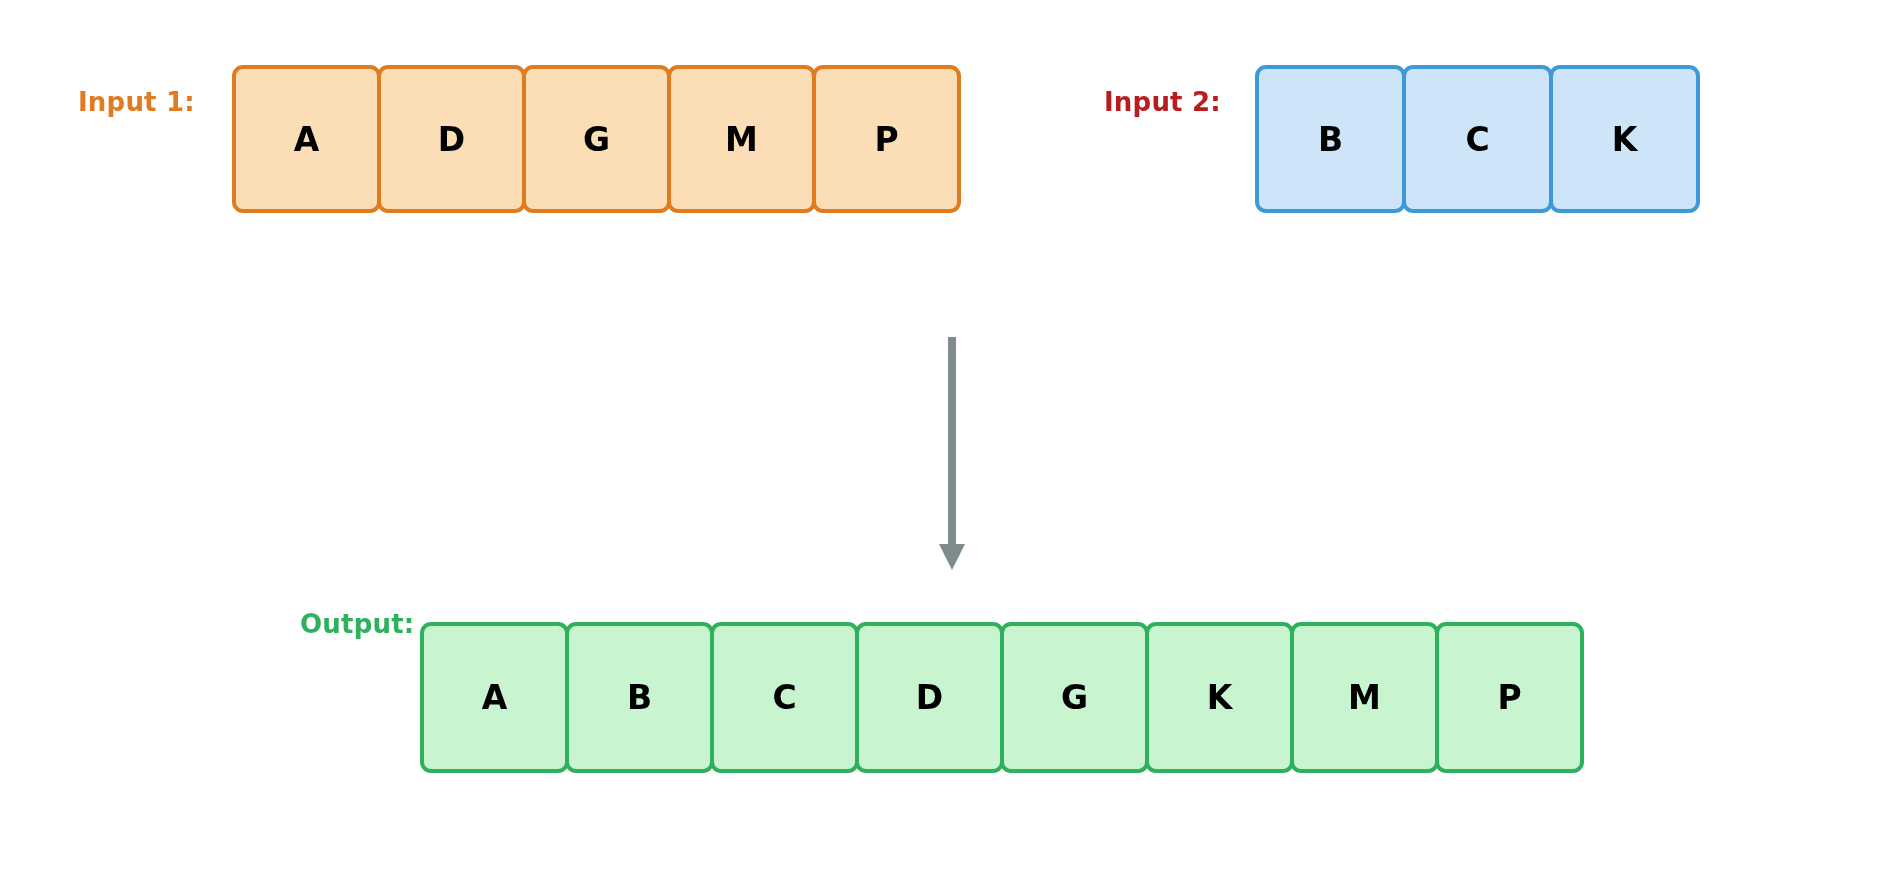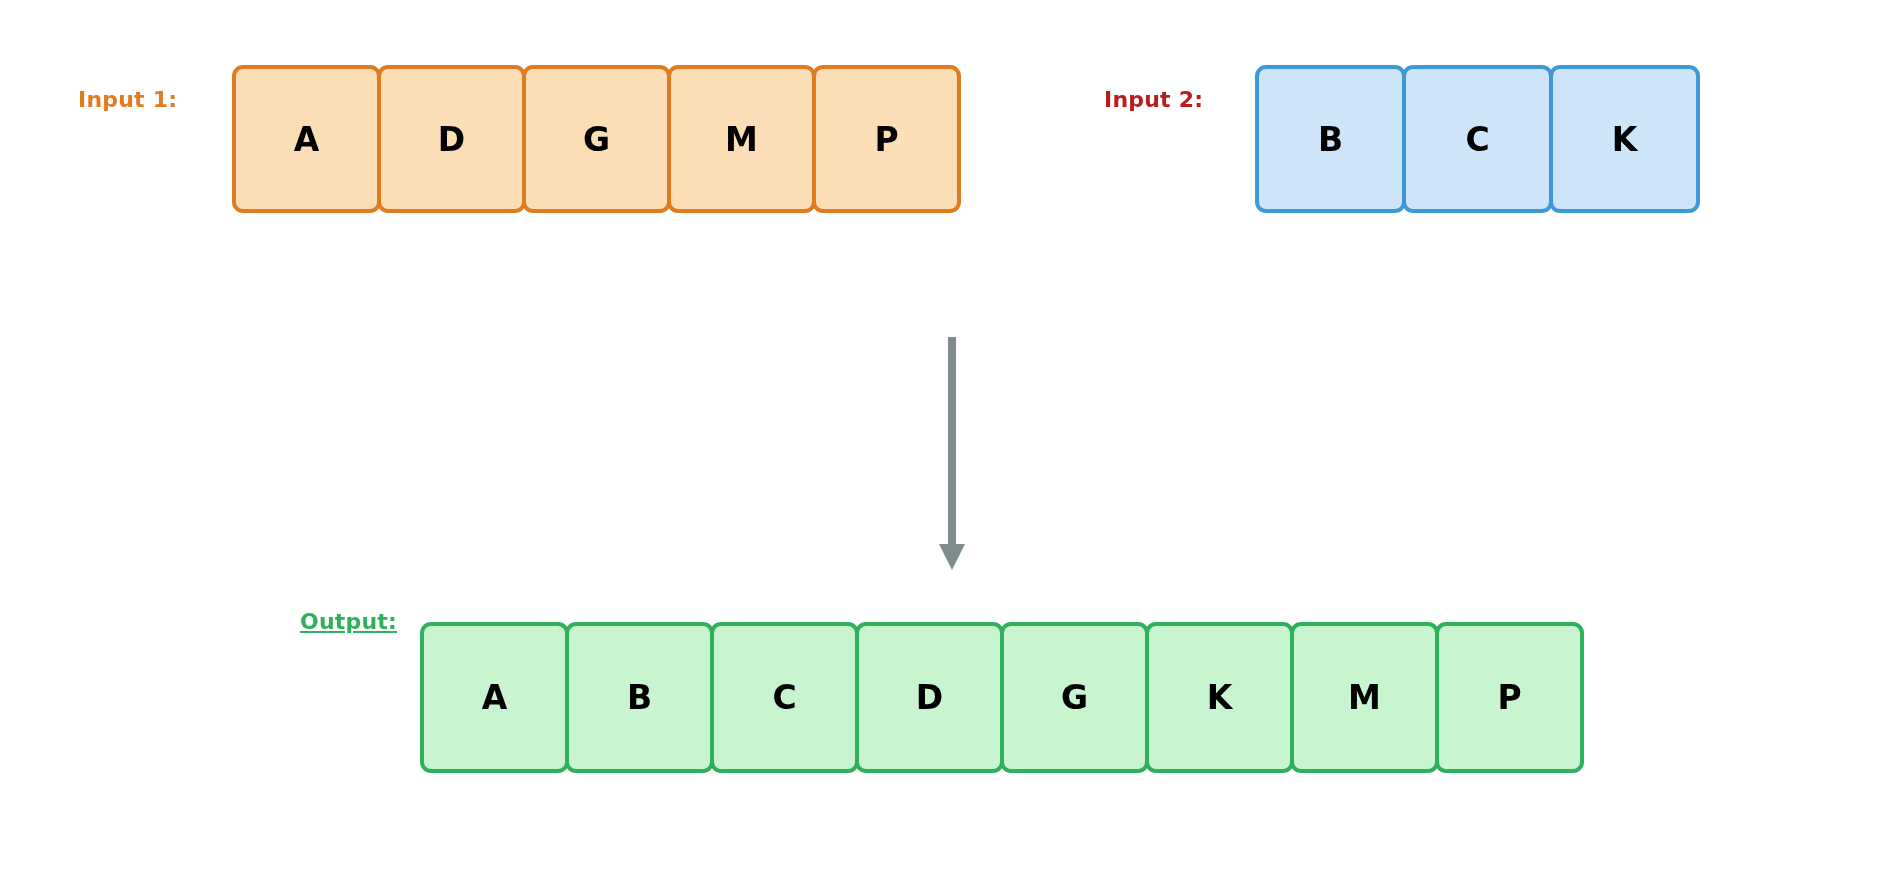--- a/index.html
+++ b/index.html
@@ -16,40 +16,39 @@
     width: 1900px;
     height: 876px;
     background: #ffffff;
     overflow: hidden;
   }
 
   
   .row-label {
     position: absolute;
     font-weight: bold;
-    font-size: 22px;
+    font-size: 26px;
     letter-spacing: 0.2px;
     white-space: nowrap;
     line-height: 1;
   }
   #label-input1 {
     left: 78px;
     top: 89px;
     color: #e07b20;
   }
   #label-input2 {
     left: 1104px;
     top: 89px;
     color: #b91c1c;
   }
   #label-output {
     left: 300px;
     top: 611px;
     color: #2eb05c;
-    text-decoration: underline;
   }
 
   
   .array-row {
     position: absolute;
     display: flex;
     flex-direction: row;
     align-items: stretch;
   }
   .cell {

